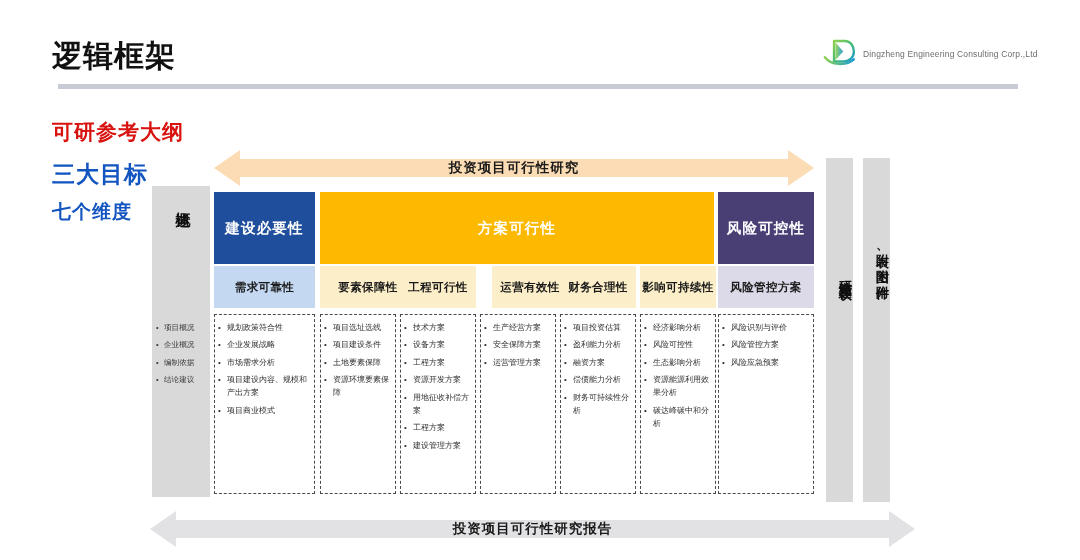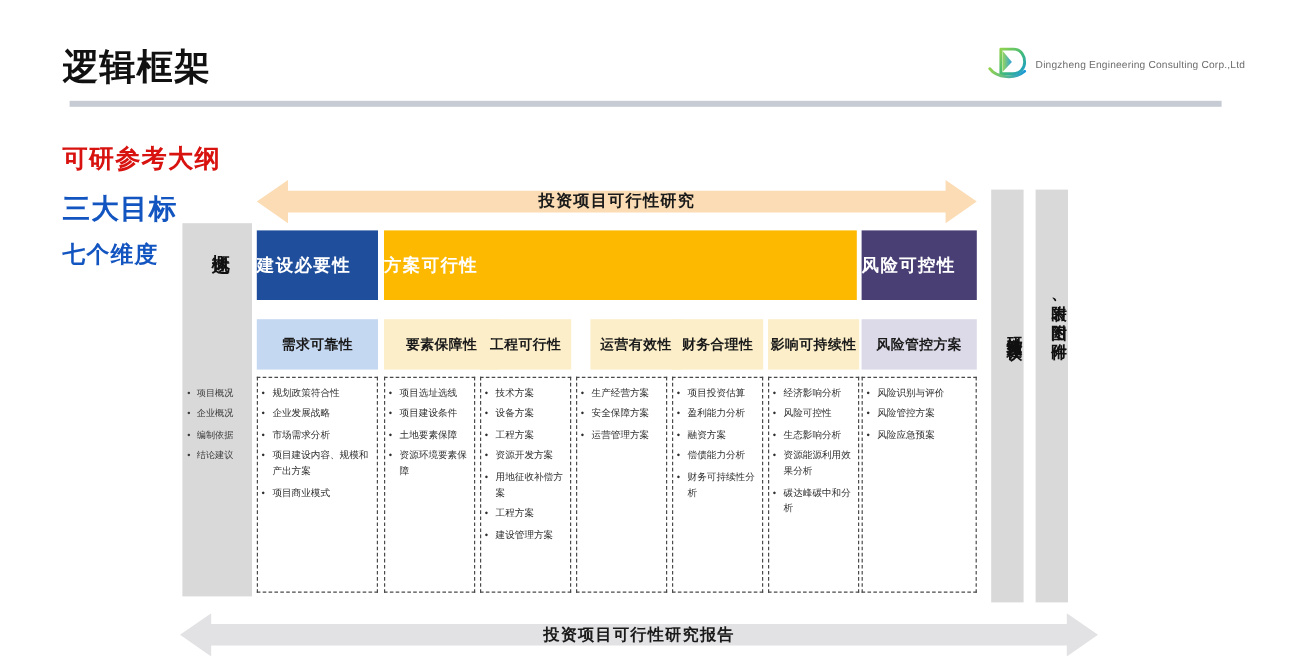--- a/index.html
+++ b/index.html
@@ -71,22 +71,22 @@
   #vcol-appendix{left:863px;}
   .vcol-label{
     position:absolute;left:0;right:0;
     font-size:13px;font-weight:bold;color:#111;line-height:1.2;
     text-align:center;letter-spacing:0.5px;
   }
   #vcol-conclusion .vcol-label{top:112px;}
   #vcol-appendix   .vcol-label{top:86px;}
 
   
-  .tier1{position:absolute;top:192px;height:58px;
-    display:flex;align-items:center;justify-content:flex-start;
+  .tier1{position:absolute;top:192px;height:72px;
+    display:flex;align-items:center;justify-content:center;
     color:#ffffff;font-weight:bold;font-size:14.5px;letter-spacing:1.2px;}
   .tier2{position:absolute;top:266px;height:42px;
     display:flex;align-items:center;justify-content:center;
     color:#1a1a1a;font-weight:bold;font-size:11.5px;letter-spacing:0.4px;}
 
   .dashbox{
     position:absolute;top:314px;height:180px;
     border:1.4px dashed #4a4a4a;
     box-sizing:border-box;padding:7px 4px 4px 3px;
   }

